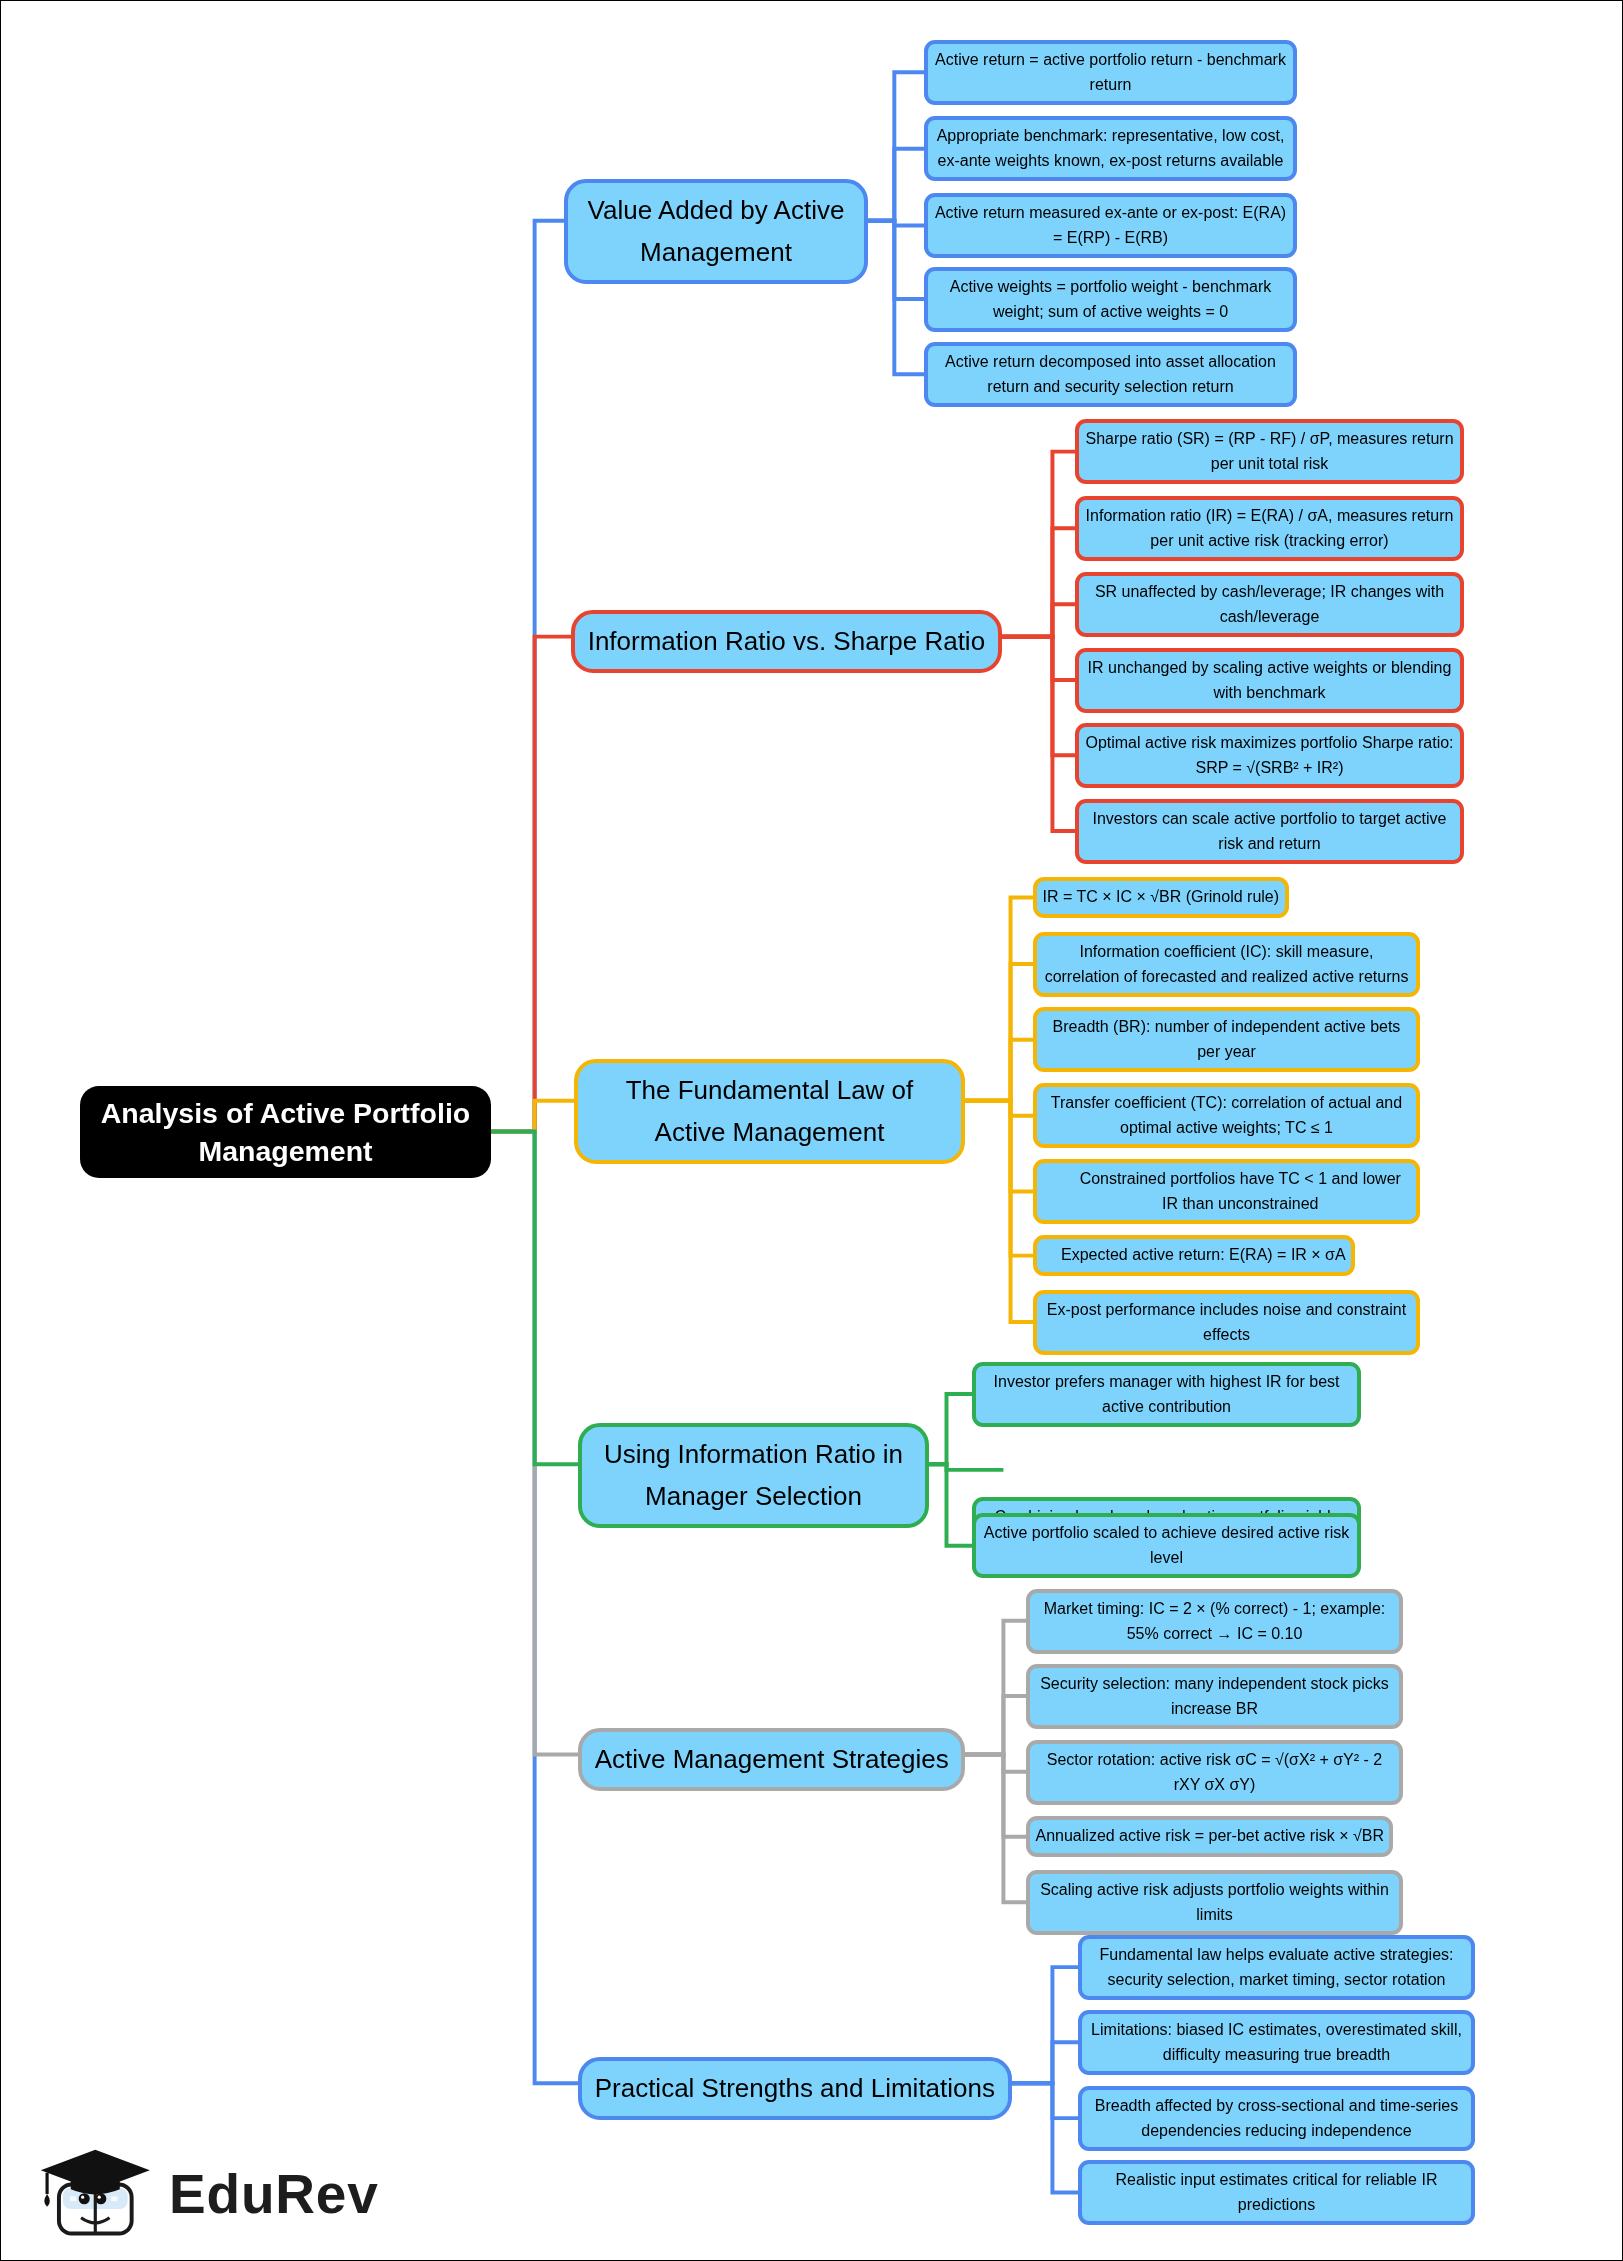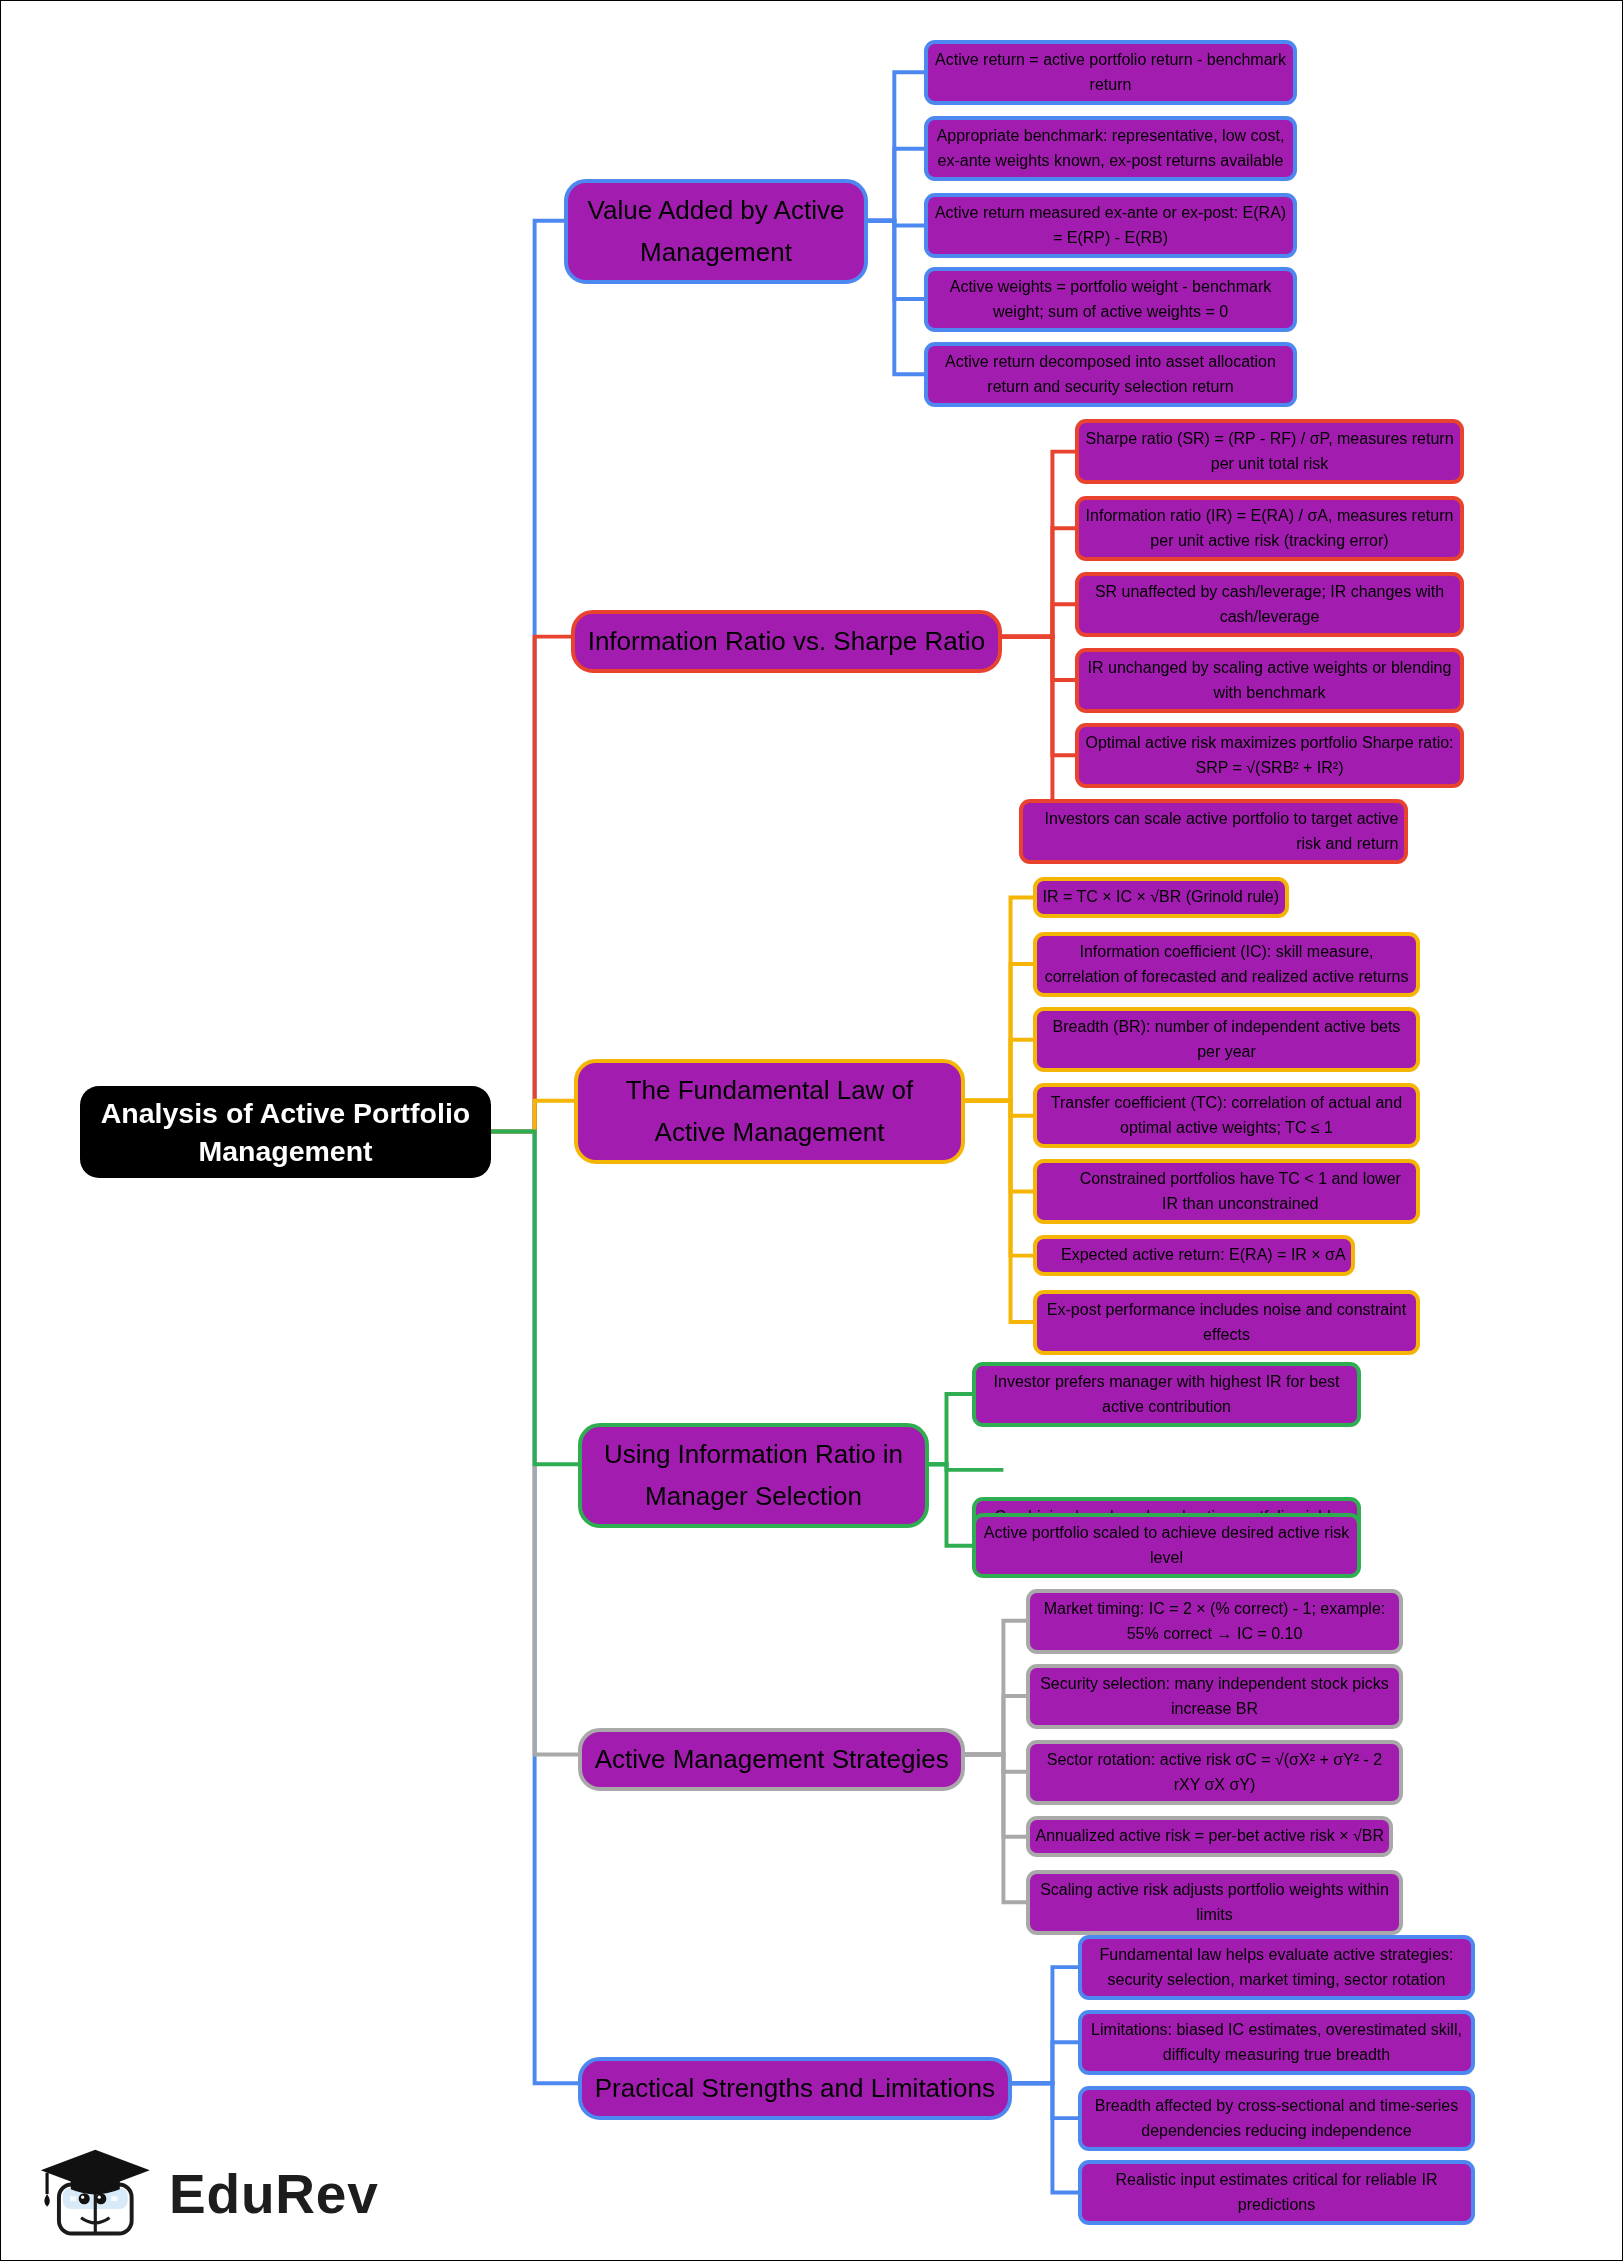--- a/index.html
+++ b/index.html
@@ -4,21 +4,21 @@
 <style>
   html,body{margin:0;padding:0;background:#e9e9e9;}
   #canvas{
     position:relative; width:1623px; height:2261px; background:#fff;
     border:1.6px solid #000; box-sizing:border-box; overflow:hidden;
     font-family:"Liberation Sans", sans-serif; color:#000;
   }
   #links{position:absolute;left:0;top:0;}
   #links path{fill:none;stroke-width:5px;stroke-linecap:butt;}
   .node{
-    position:absolute; background:#a21caf; border:4px solid #888;
+    position:absolute; background:#7dd3fc; border:4px solid #888;
     border-radius:11px; box-sizing:border-box;
     width:max-content; text-align:center;
     font-size:16px; line-height:24.5px; padding:4px 5.5px;
   }
   .title{
     font-size:26px; line-height:42px; padding:6.3px 12.7px;
     border-width:4.7px; border-radius:22px;
   }
   .nw{white-space:nowrap;}
   .root{
@@ -93,21 +93,21 @@
   <div class="node" style="left: 923px; top: 115px; max-width: 373px; border-color: rgb(77, 136, 240);">Appropriate benchmark: representative, low cost, ex-ante weights known, ex-post returns available</div>
   <div class="node" style="left: 923px; top: 192px; max-width: 373px; border-color: rgb(77, 136, 240);">Active return measured ex-ante or ex-post: E(RA) = E(RP) - E(RB)</div>
   <div class="node" style="left: 923px; top: 266px; max-width: 373px; border-color: rgb(77, 136, 240);">Active weights = portfolio weight - benchmark weight; sum of active weights = 0</div>
   <div class="node" style="left: 923px; top: 341px; max-width: 373px; border-color: rgb(77, 136, 240);">Active return decomposed into asset allocation return and security selection return</div>
 
   <div class="node" style="left: 1074px; top: 418px; max-width: 389px; border-color: rgb(232, 67, 47);">Sharpe ratio (SR) = (RP - RF) / σP, measures return per unit total risk</div>
   <div class="node" style="left: 1074px; top: 495px; max-width: 389px; border-color: rgb(232, 67, 47);">Information ratio (IR) = E(RA) / σA, measures return per unit active risk (tracking error)</div>
   <div class="node" style="left: 1074px; top: 571px; max-width: 389px; border-color: rgb(232, 67, 47);">SR unaffected by cash/leverage; IR changes with cash/leverage</div>
   <div class="node" style="left: 1074px; top: 647px; max-width: 389px; border-color: rgb(232, 67, 47);">IR unchanged by scaling active weights or blending with benchmark</div>
   <div class="node" style="left: 1074px; top: 722px; max-width: 389px; border-color: rgb(232, 67, 47);">Optimal active risk maximizes portfolio Sharpe ratio: SRP = √(SRB² + IR²)</div>
-  <div class="node" style="left: 1018px; top: 798px; max-width: 389px; border-color: rgb(232, 67, 47); text-align: right;">Investors can scale active portfolio to target active risk and return</div>
+  <div class="node" style="left: 1074px; top: 798px; max-width: 389px; border-color: rgb(232, 67, 47);">Investors can scale active portfolio to target active risk and return</div>
 
   <div class="node" style="left: 1032px; top: 876px; max-width: 387px; border-color: rgb(244, 181, 4);">IR = TC × IC × √BR (Grinold rule)</div>
   <div class="node" style="left: 1032px; top: 931px; max-width: 387px; border-color: rgb(244, 181, 4);">Information coefficient (IC): skill measure, correlation of forecasted and realized active returns</div>
   <div class="node" style="left: 1032px; top: 1006px; max-width: 387px; border-color: rgb(244, 181, 4);">Breadth (BR): number of independent active bets per year</div>
   <div class="node" style="left: 1032px; top: 1082px; max-width: 387px; border-color: rgb(244, 181, 4);">Transfer coefficient (TC): correlation of actual and optimal active weights; TC ≤ 1</div>
   <div class="node" style="left: 1032px; top: 1158px; max-width: 387px; border-color: rgb(244, 181, 4); padding-left: 33px;">Constrained portfolios have TC &lt; 1 and lower IR than unconstrained</div>
   <div class="node" style="left: 1032px; top: 1234px; max-width: 387px; border-color: rgb(244, 181, 4); padding-left: 24px;">Expected active return: E(RA) = IR × σA</div>
   <div class="node" style="left: 1032px; top: 1289px; max-width: 387px; border-color: rgb(244, 181, 4);">Ex-post performance includes noise and constraint effects</div>
 
   <div class="node" style="left: 971px; top: 1361px; max-width: 389px; border-color: rgb(47, 174, 81);">Investor prefers manager with highest IR for best active contribution</div>

